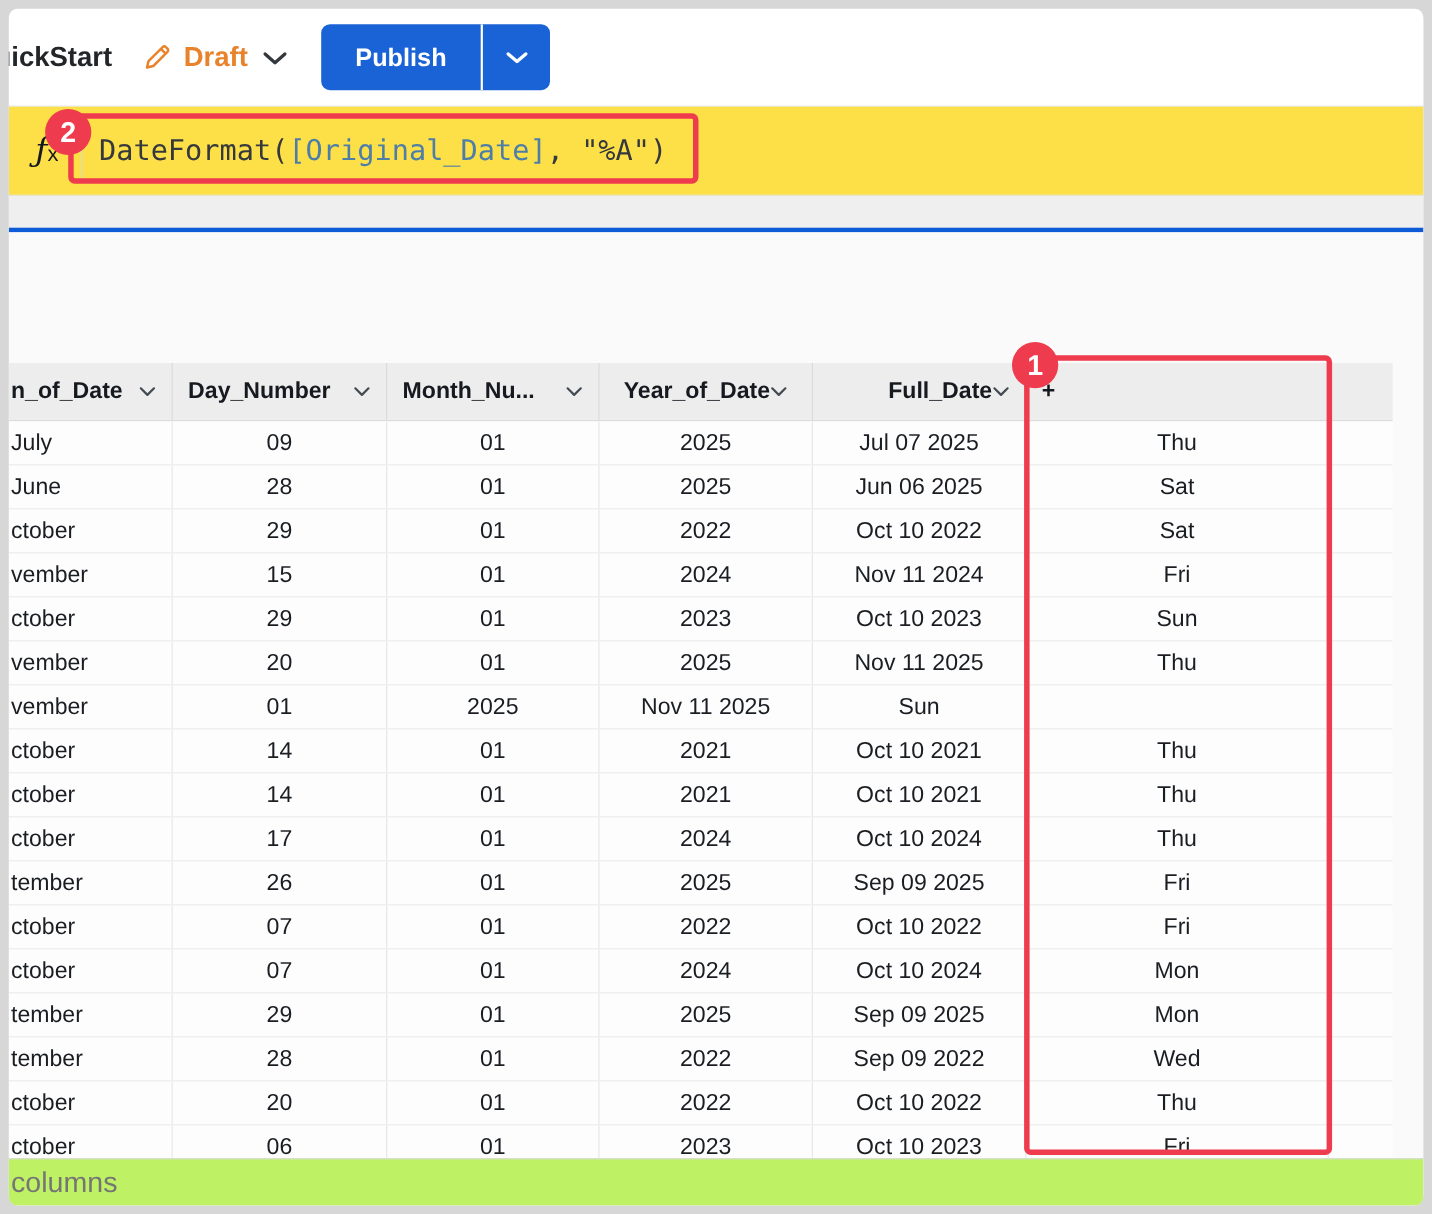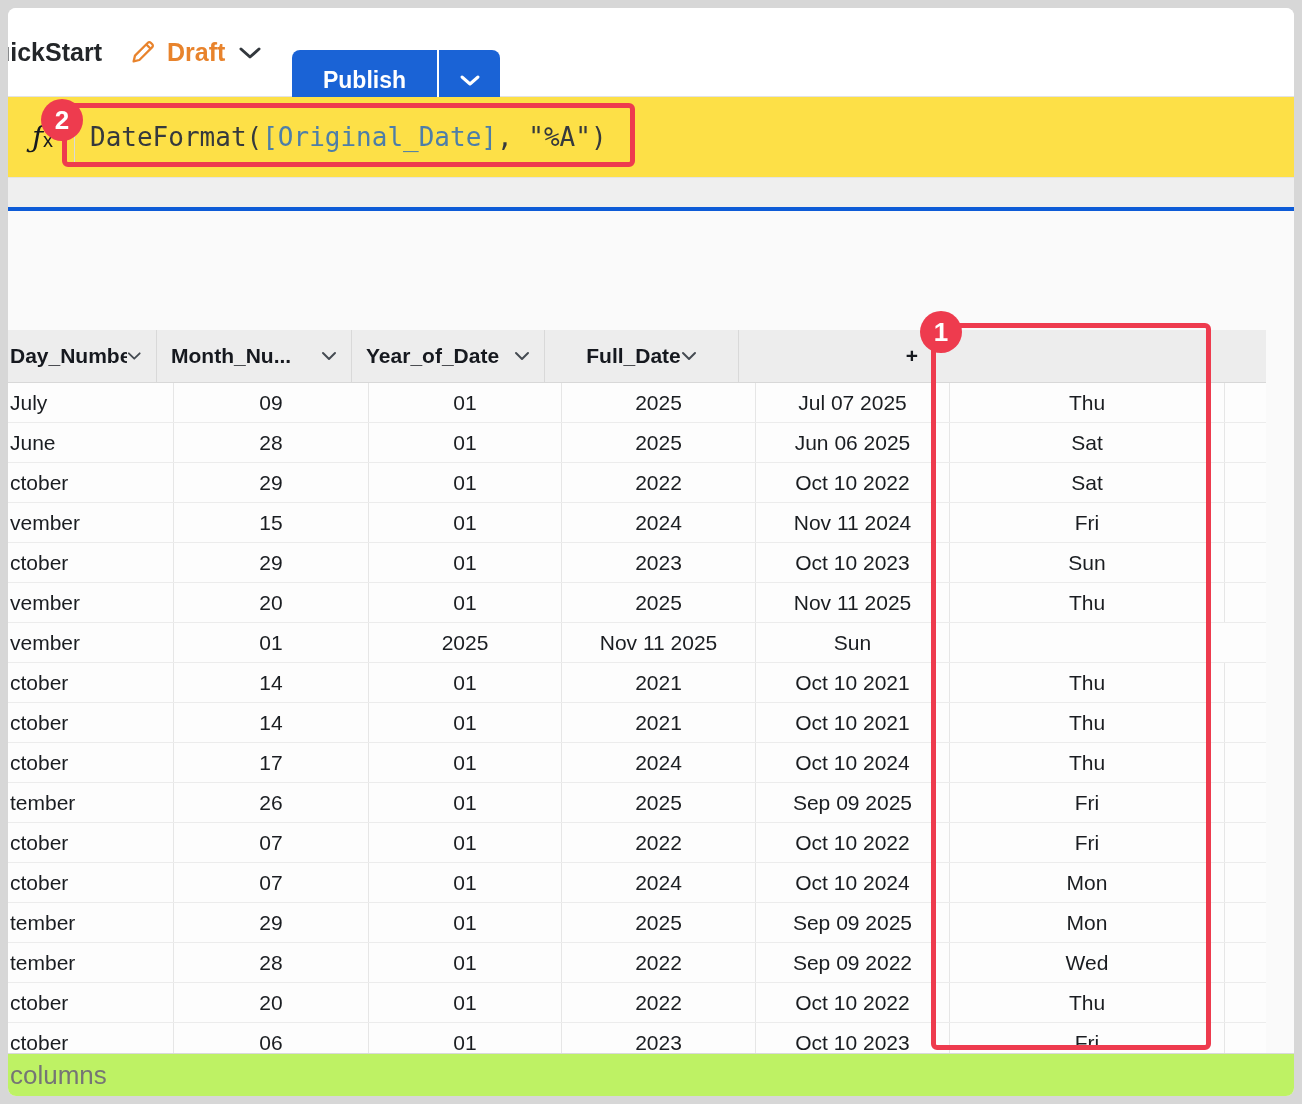--- a/index.html
+++ b/index.html
@@ -15,21 +15,21 @@
   
   .topbar{position:absolute;left:0;top:0;width:100%;height:89px;background:#ffffff;
     border-bottom:1px solid #e3e3e3;box-sizing:border-box;z-index:2;}
   .title{position:absolute;left:-13px;top:0;height:88px;line-height:88px;
     font-size:25px;font-weight:bold;color:#232629;white-space:nowrap;}
   .pencil{position:absolute;left:120px;top:29px;}
   .draft{position:absolute;left:159px;top:0;height:88px;line-height:88px;
     font-size:25px;font-weight:bold;color:#e8832c;cursor:pointer;text-align:right;}
   .draft-chev{position:absolute;left:230px;top:38px;cursor:pointer;}
   .publish-split{position:absolute;left:284px;top:14px;height:60px;width:208px;
-    background:var(--publish-blue);border-radius:8px;display:flex;align-items:stretch;overflow:hidden;margin-top:28px;}
+    background:var(--publish-blue);border-radius:8px;display:flex;align-items:stretch;overflow:hidden;}
   .publish-main{flex:0 0 145px;border:none;background:transparent;color:#ffffff;
     font-family:"Liberation Sans", sans-serif;font-size:23px;font-weight:bold;cursor:pointer;}
   .publish-divider{flex:0 0 2px;background:#ffffff;}
   .publish-caret{flex:1;border:none;background:transparent;cursor:pointer;
     display:flex;align-items:center;justify-content:center;}
   
   .formula-row{position:absolute;left:0;top:89px;width:100%;height:81px;background:#fde047;
     border-bottom:1px solid #e3e3e3;box-sizing:border-box;z-index:2;}
   .fx{position:absolute;left:24px;top:0;height:80px;line-height:80px;
     font-size:30px;color:#16191f;font-family:"DejaVu Serif", serif;}
@@ -53,21 +53,21 @@
   .hcell:nth-child(2){width:195px;}
   .hcell:nth-child(3){width:193px;}
   .hcell:nth-child(4){width:194px;justify-content:center;}
   .hcell:nth-child(5){width:194px;justify-content:flex-end;}
   .hcell:nth-child(6){width:275px;}
   .hcell:nth-child(7){width:58px;justify-content:center;font-weight:normal;font-size:30px;color:#1a1d21;}
   .tbody{height:670px;overflow:hidden;background:#fdfdfd;width:1258px;}
   .trow{display:flex;height:40px;border-bottom:1px solid #ececec;box-sizing:border-box;}
   .cell{box-sizing:border-box;border-right:1px solid #e6e6e6;height:100%;line-height:39px;
     text-align:center;font-size:21px;color:#1a1d21;white-space:nowrap;overflow:hidden;}
-  .cell:nth-child(1){width:166px;text-align:left;padding-left:2px;}
+  .cell:nth-child(1){width:149px;text-align:left;padding-left:2px;}
   .cell:nth-child(2){width:195px;}
   .cell:nth-child(3){width:193px;}
   .cell:nth-child(4){width:194px;}
   .cell:nth-child(5){width:194px;}
   .cell:nth-child(6){width:275px;}
   
   .statusbar{position:absolute;left:0;top:1045px;width:100%;height:43px;background:#bef264;
     border-top:1px solid #d9d9d9;box-sizing:border-box;z-index:3;}
   .statusbar span{position:absolute;left:2px;top:0;height:42px;line-height:42px;
     font-size:26px;color:#757575;}
@@ -113,20 +113,26 @@
     <div class="input-edge"></div>
     <div class="formula-text"><span class="seg-plain">DateFormat(</span><span class="seg-field">[Original_Date]</span><span class="seg-plain">, "%A")</span></div>
   </section>
 
   <div class="band"></div>
   <div class="blueline"></div>
 
   <div class="grid">
     <div class="thead" id="thead">
         <div class="hcell">
+          <span class="hlabel">n_of_Date</span>
+          <svg width="16" height="10" viewBox="0 0 16 10">
+            <path d="M2 2 L8 8 L14 2" fill="none" stroke="#454b52" stroke-width="2" stroke-linecap="round" stroke-linejoin="round"></path>
+          </svg>
+        </div>
+        <div class="hcell">
           <span class="hlabel">Day_Number</span>
           <svg width="16" height="10" viewBox="0 0 16 10">
             <path d="M2 2 L8 8 L14 2" fill="none" stroke="#454b52" stroke-width="2" stroke-linecap="round" stroke-linejoin="round"></path>
           </svg>
         </div>
         <div class="hcell">
           <span class="hlabel">Month_Nu...</span>
           <svg width="16" height="10" viewBox="0 0 16 10">
             <path d="M2 2 L8 8 L14 2" fill="none" stroke="#454b52" stroke-width="2" stroke-linecap="round" stroke-linejoin="round"></path>
           </svg>

